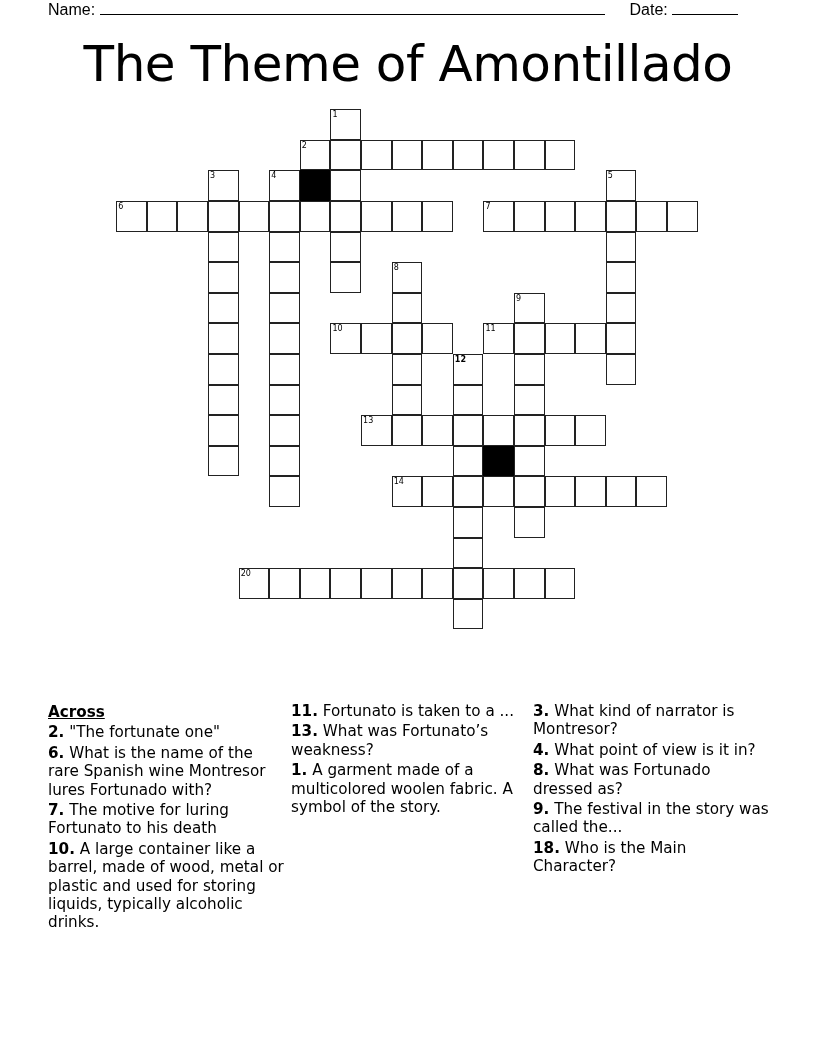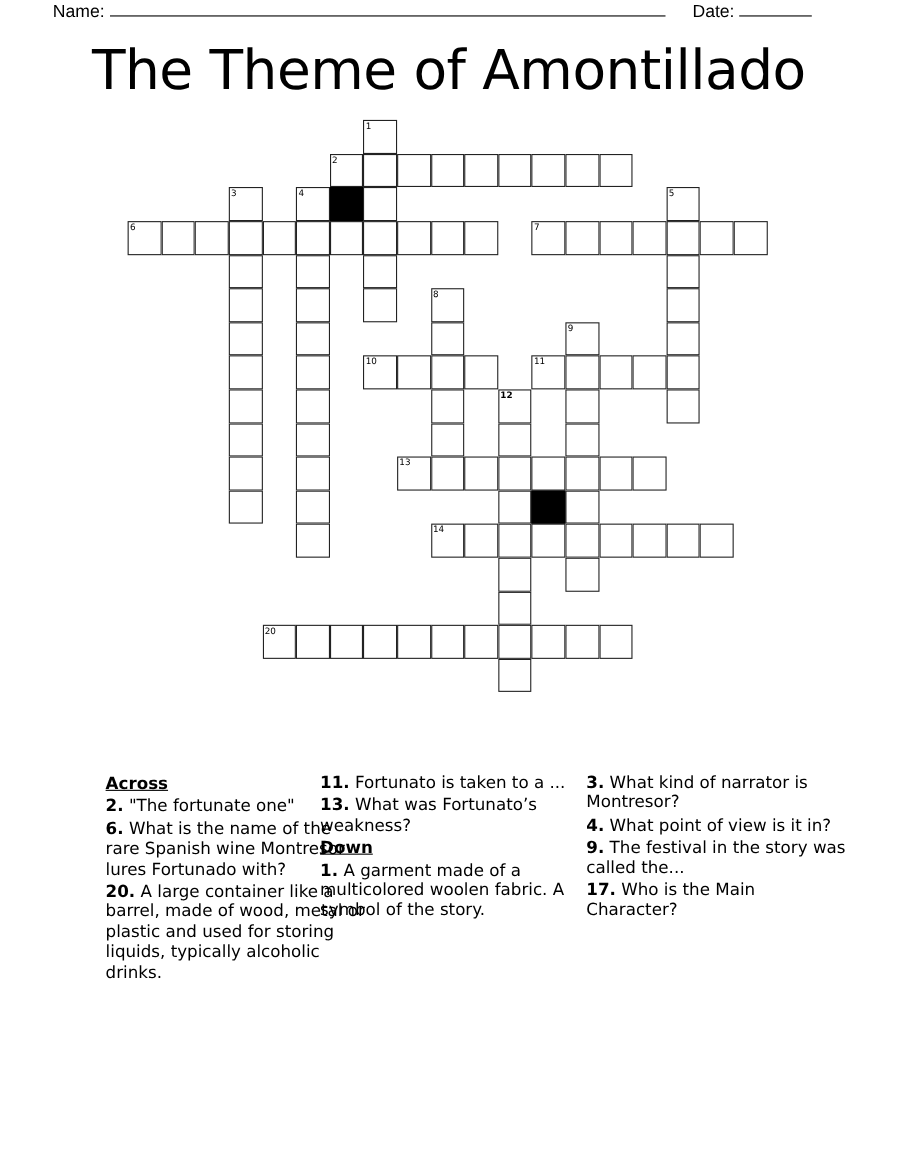--- a/index.html
+++ b/index.html
@@ -8,21 +8,21 @@
   .header-line .blank { display:inline-block; border-bottom:1px solid #000; height:14px; vertical-align:baseline; }
   .title { position:absolute; top:32px; left:0; width:816px; text-align:center; font-family:"DejaVu Sans", sans-serif; font-size:50px; line-height:64px; letter-spacing:-0.5px; }
   .grid { position:absolute; left:117px; top:110px; width:600px; height:530px; }
   .cell { position:absolute; width:30.6px; height:30.6px; box-sizing:border-box; border:1.5px solid #222; background:#fff; margin-left:-0.75px; margin-top:-0.75px; }
   .cell.black { background:#000; border-color:#000; }
   .cell .num { position:absolute; left:1px; top:0; font-family:"DejaVu Sans", sans-serif; font-size:8px; line-height:9px; }
   .clues { position:absolute; top:702px; font-family:"DejaVu Sans", sans-serif; font-size:15.2px; line-height:18.4px; }
   .clues .heading { text-decoration:underline; font-weight:bold; display:block; margin-bottom:2px; margin-top:1px;}
   .clues .clue { display:block; margin-bottom:2px; }
   .clues .clue b { font-weight:bold; }
-  .col1 { left:48px; width:236px;margin-left:48px; }
+  .col1 { left:48px; width:236px; }
   .col2 { left:291px; width:236px; }
   .col3 { left:533px; width:236px; }
 </style>
 </head>
 <body>
 
 <div class="header-line">
   <span>Name:</span>
   <span class="blank" style="width:505px;"></span>
   <span style="display:inline-block;width:16px;"></span>
@@ -171,28 +171,29 @@
     <div class="cell" style="left: 397.8px; top: 459px;"></div>
     <div class="cell" style="left: 428.4px; top: 459px;"></div>
     <div class="cell black" style="left: 183.6px; top: 61.2px;"></div>
     <div class="cell black" style="left: 367.2px; top: 336.6px;"></div>
   </div>
 
 <div class="clues col1">
   <span class="heading">Across</span>
   <span class="clue"><b>2.</b> <span>"The fortunate one"</span></span>
   <span class="clue"><b>6.</b> <span>What is the name of the rare Spanish wine Montresor lures Fortunado with?</span></span>
-  <span class="clue"><b>20.</b> <span>A large container like a barrel, made of wood, metal or plastic and used for storing liquids, typically alcoholic drinks.</span></span>
+  <span class="clue"><b>7.</b> <span>The motive for luring Fortunato to his death</span></span>
+  <span class="clue"><b>10.</b> <span>A large container like a barrel, made of wood, metal or plastic and used for storing liquids, typically alcoholic drinks.</span></span>
 </div>
 
 <div class="clues col2">
   <span class="clue"><b>11.</b> <span>Fortunato is taken to a ...</span></span>
   <span class="clue"><b>13.</b> <span>What was Fortunato’s weakness?</span></span>
-  <span class="heading">Down</span>
   <span class="clue"><b>1.</b> <span>A garment made of a multicolored woolen fabric. A symbol of the story.</span></span>
 </div>
 
 <div class="clues col3">
   <span class="clue"><b>3.</b> <span>What kind of narrator is Montresor?</span></span>
   <span class="clue"><b>4.</b> <span>What point of view is it in?</span></span>
+  <span class="clue"><b>8.</b> <span>What was Fortunado dressed as?</span></span>
   <span class="clue"><b>9.</b> <span>The festival in the story was called the...</span></span>
-  <span class="clue"><b>17.</b> <span>Who is the Main Character?</span></span>
+  <span class="clue"><b>18.</b> <span>Who is the Main Character?</span></span>
 </div>
 
 </body></html>

